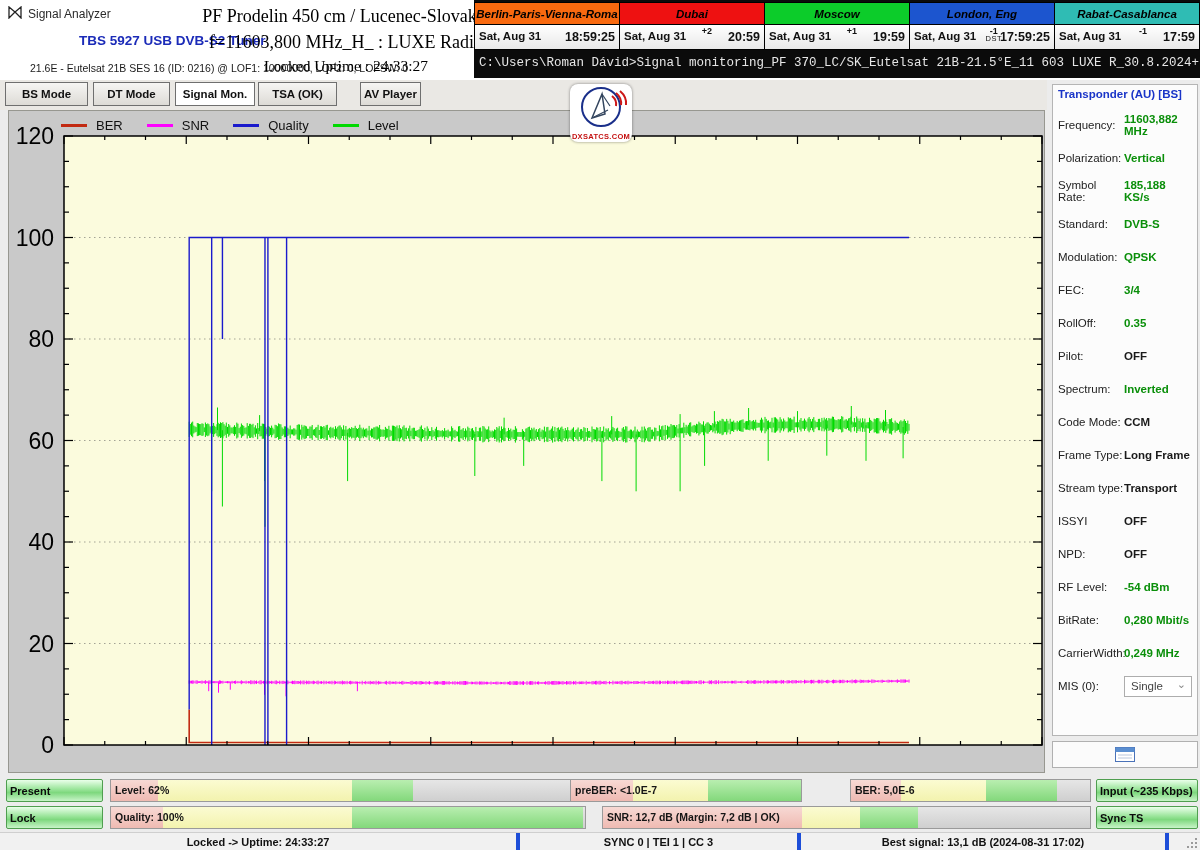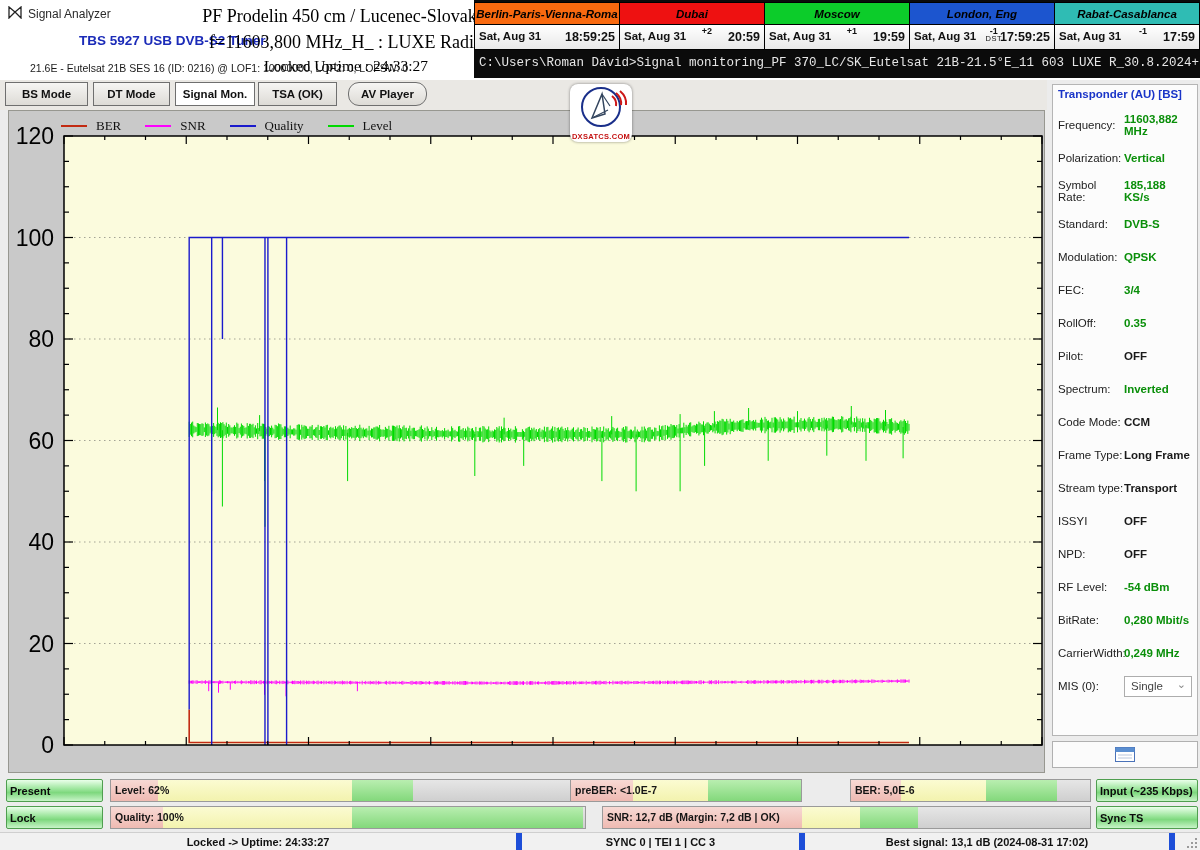--- a/index.html
+++ b/index.html
@@ -39,21 +39,21 @@
   .logotext{font-size:7.5px;font-weight:bold;color:#c41010;letter-spacing:0.3px;margin-top:-2px;}
   
   #tabrow{position:absolute;left:0;top:80px;width:1047px;height:30px;background:#eae8e4;}
   .tab{position:absolute;top:2px;height:24px;box-sizing:border-box;border:1px solid #6f6f6f;
     background:linear-gradient(180deg,#f6f5f3,#dddbd6);display:flex;align-items:center;justify-content:center;
     font-size:11.5px;font-weight:bold;color:#111;cursor:default;}
   .tab.active{background:#ffffff;}
   
   #chart{position:absolute;left:8px;top:110px;width:1037px;height:663px;background:#c9c9c9;
     border:1px solid #979790;box-sizing:border-box;}
-  #legend{position:absolute;left:52px;top:7px;display:flex;gap:24px;align-items:flex-end;z-index:2;font-family:Liberation Serif, serif;}
+  #legend{position:absolute;left:52px;top:7px;display:flex;gap:24px;align-items:flex-end;z-index:2;}
   .leg-item{display:flex;align-items:center;gap:9px;}
   .leg-swatch{width:26px;height:2.5px;}
   .leg-label{font-size:13px;color:#111;}
   #chart-svg{position:absolute;left:0;top:0;}
   #chart-svg text{font-family:"Liberation Sans",sans-serif;}
   
   #tpanel{position:absolute;left:1052px;top:84px;width:146px;height:652px;background:#fcfcfc;
     border:1px solid #b5b5b5;box-sizing:border-box;padding:3px 5px;}
   #tptitle{font-size:11.5px;font-weight:bold;color:#1a35c8;height:20px;}
   .tp-row{height:33px;display:flex;align-items:center;}
@@ -76,21 +76,21 @@
     background:linear-gradient(180deg,#e6e6e6,#cfcfcf);overflow:hidden;}
   .seg{position:absolute;top:0;bottom:0;}
   .seg-p{background:linear-gradient(180deg,#f7d9d4,#efbab2);}
   .seg-y{background:linear-gradient(180deg,#fbfbd2,#f3f3ae);}
   .seg-g{background:linear-gradient(180deg,#b9eeb0,#83d87b);}
   .pbar .blabel{position:absolute;left:4px;top:0;line-height:21px;font-size:10.5px;font-weight:bold;
     color:#151515;white-space:nowrap;z-index:3;}
   
   #sbar{position:absolute;left:0;top:832px;width:1200px;height:18px;background:#f1f1f1;
     border-top:1px solid #cfcfcf;display:flex;font-size:11px;font-weight:bold;color:#111;}
-  .sseg{display:flex;align-items:center;justify-content:center;border-right:6px solid #1d4ed8;height:100%;}
+  .sseg{display:flex;align-items:center;justify-content:center;border-right:4px solid #1d4ed8;height:100%;}
   #sseg1{width:516px;} #sseg2{width:277px;} #sseg3{width:364px;}
   #grip{flex:1;position:relative;}
 </style>
 </head>
 <body>
 
 <div id="app">
 
   <div id="header">
     <div id="titlebar">
@@ -164,21 +164,21 @@
       <path d="M40 12 q5 4 4 10 M44 9 q6 5 5 12 M48 7 q7 6 6 14" stroke="#cc1717" stroke-width="2" fill="none"></path>
     </svg>
     <div class="logotext">DXSATCS.COM</div>
   </div>
 
   <div id="tabrow">
       <div class="tab" style="left: 5px; width: 83px;">BS Mode</div>
       <div class="tab" style="left: 93px; width: 77px;">DT Mode</div>
       <div class="tab active" style="left: 175px; width: 80px;">Signal Mon.</div>
       <div class="tab" style="left: 258px; width: 79px;">TSA (OK)</div>
-      <div class="tab" style="left: 348px; width: 79px; border-radius: 11px;">AV Player</div>
+      <div class="tab" style="left: 360px; width: 61px;">AV Player</div>
     </div>
 
   <div id="chart">
     <div id="legend">
         <div class="leg-item">
           <span class="leg-swatch" style="background: rgb(194, 42, 18);"></span>
           <span class="leg-label">BER</span>
         </div>
         <div class="leg-item">
           <span class="leg-swatch" style="background: rgb(255, 0, 255);"></span>

